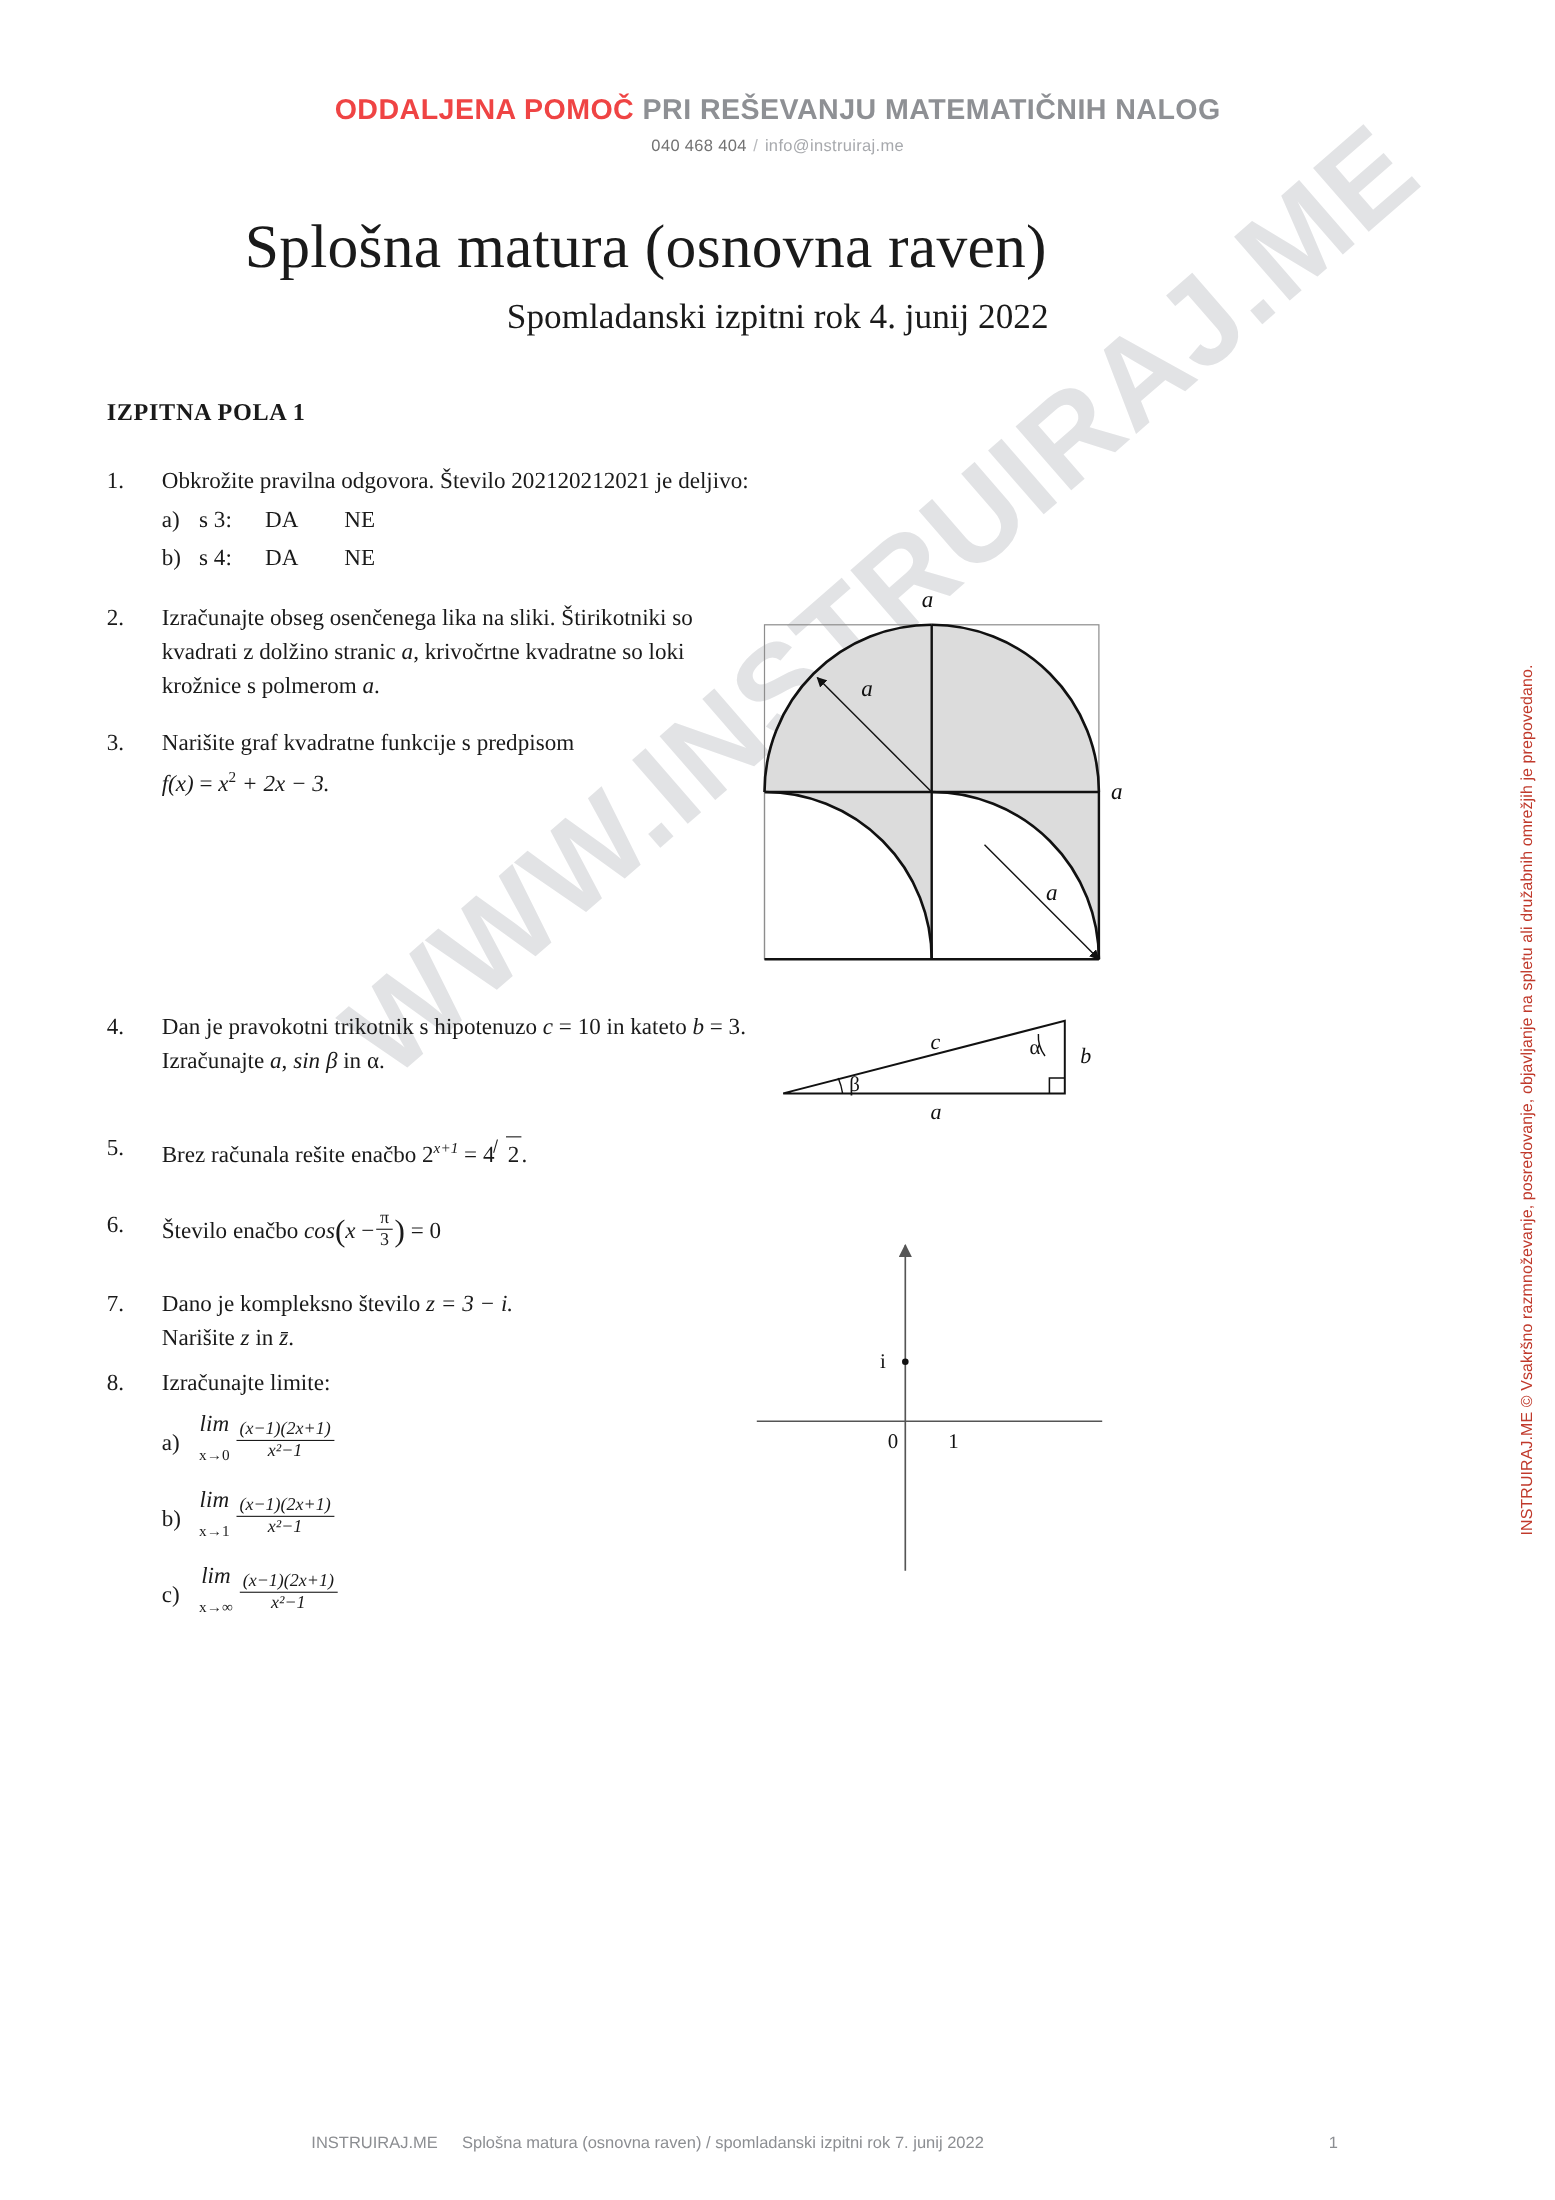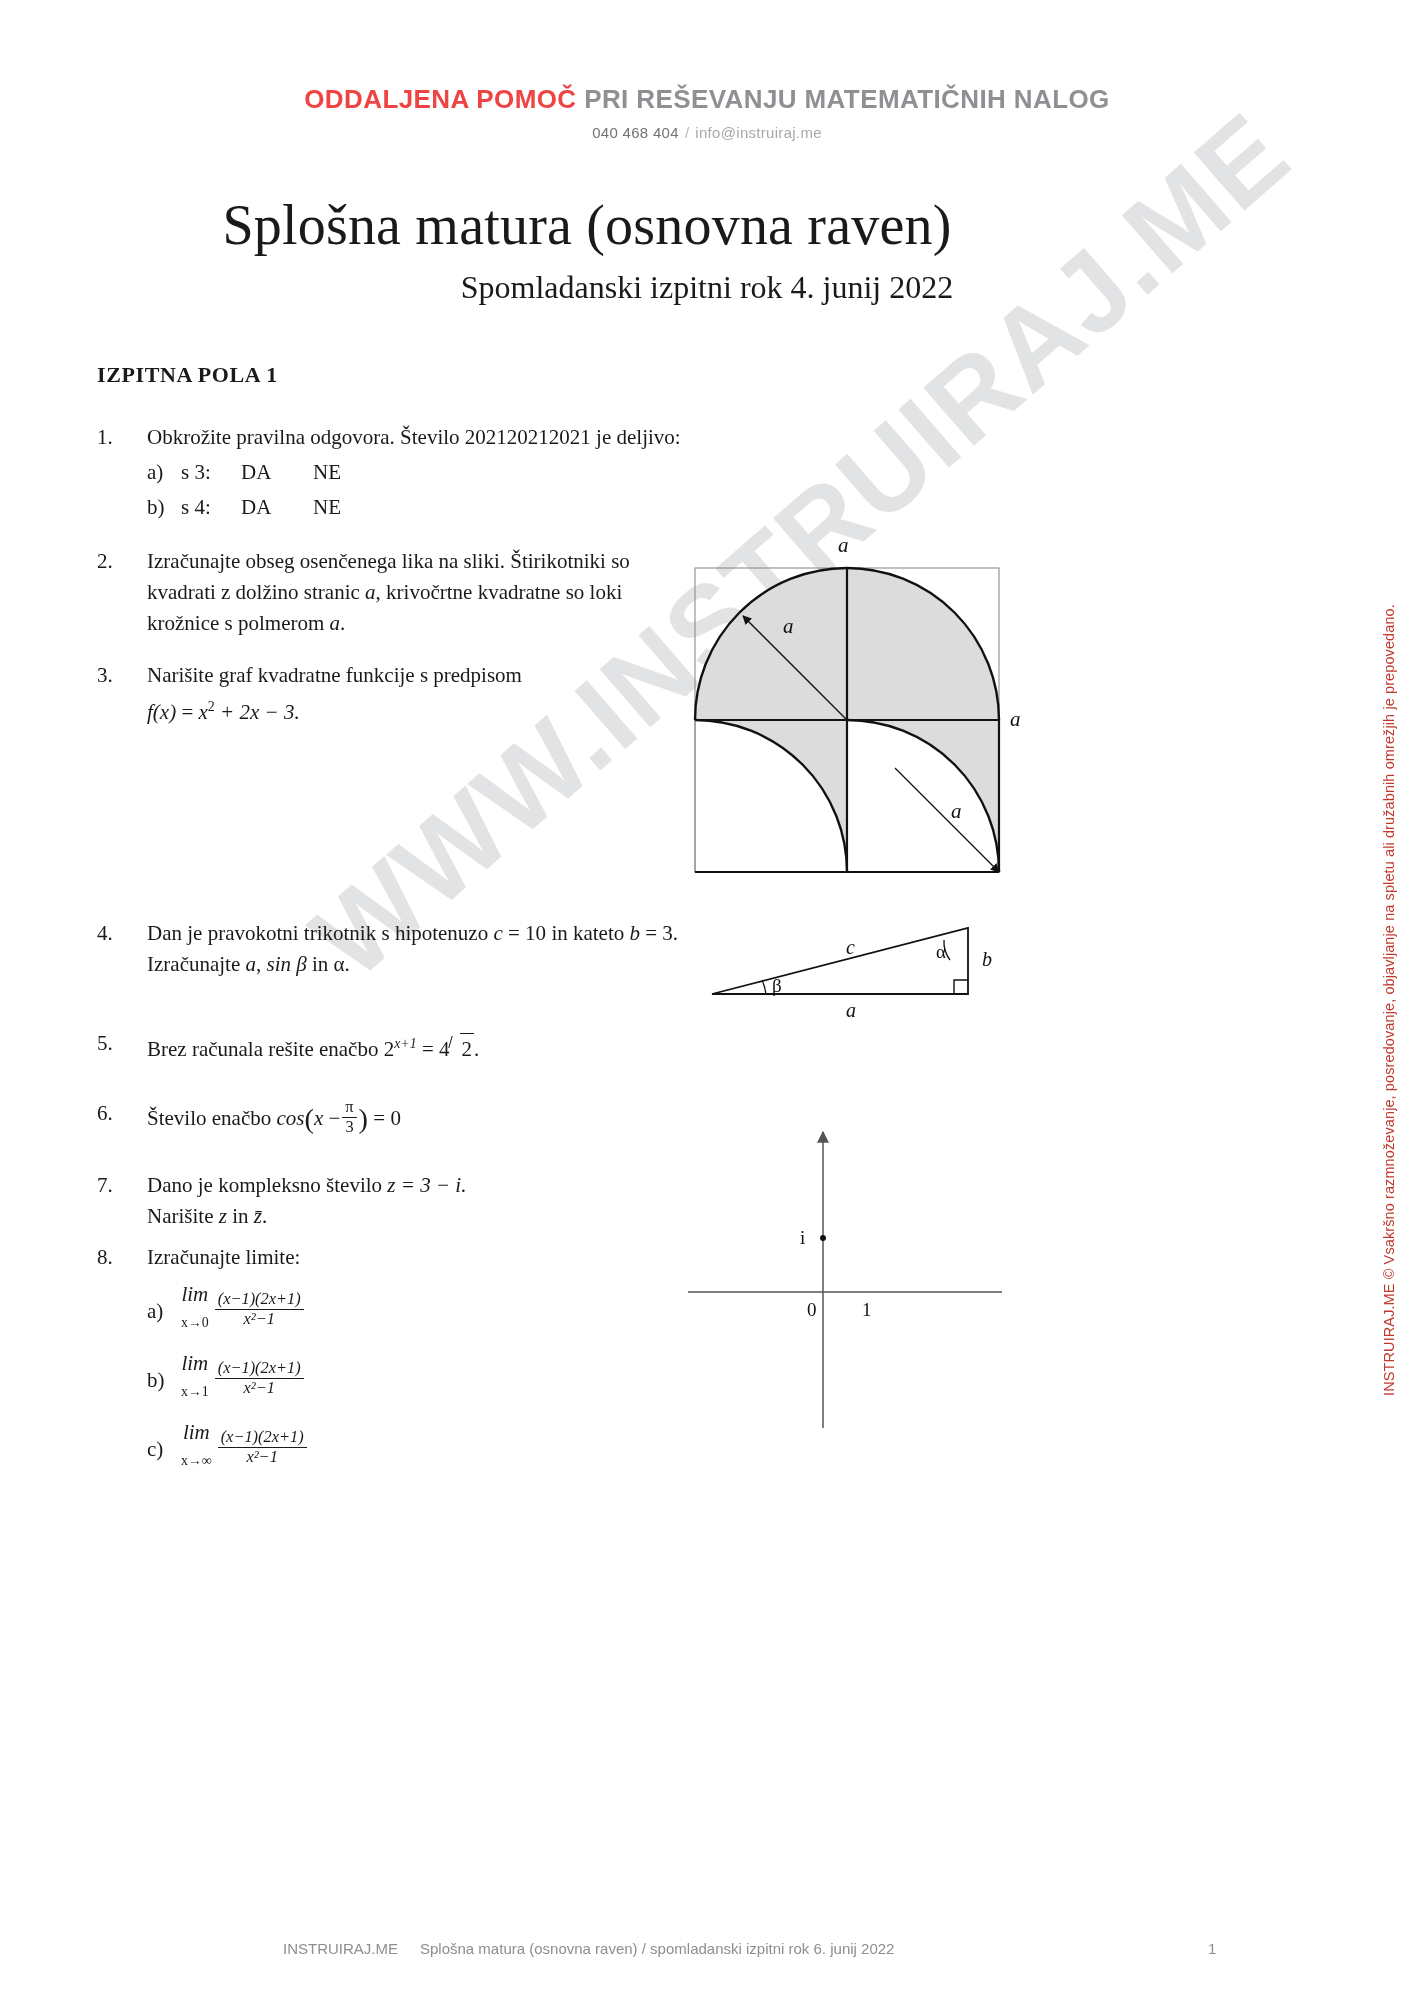--- a/index.html
+++ b/index.html
@@ -359,15 +359,15 @@
     <text x="182" y="196" font-family="Liberation Serif, serif" font-size="19" fill="#111111">1</text>
   </svg>
 </div>
 
 <div class="side-note">
   <span>INSTRUIRAJ.ME © Vsakršno razmnoževanje, posredovanje, objavljanje na spletu ali družabnih omrežjih je prepovedano.</span>
 </div>
 
 <div class="footer">
   <span class="f-left">INSTRUIRAJ.ME</span>
-  <span class="f-mid">Splošna matura (osnovna raven) / spomladanski izpitni rok 6. junij 2022</span>
+  <span class="f-mid">Splošna matura (osnovna raven) / spomladanski izpitni rok 7. junij 2022</span>
   <span class="f-right">1</span>
 </div>
 
 </body></html>

